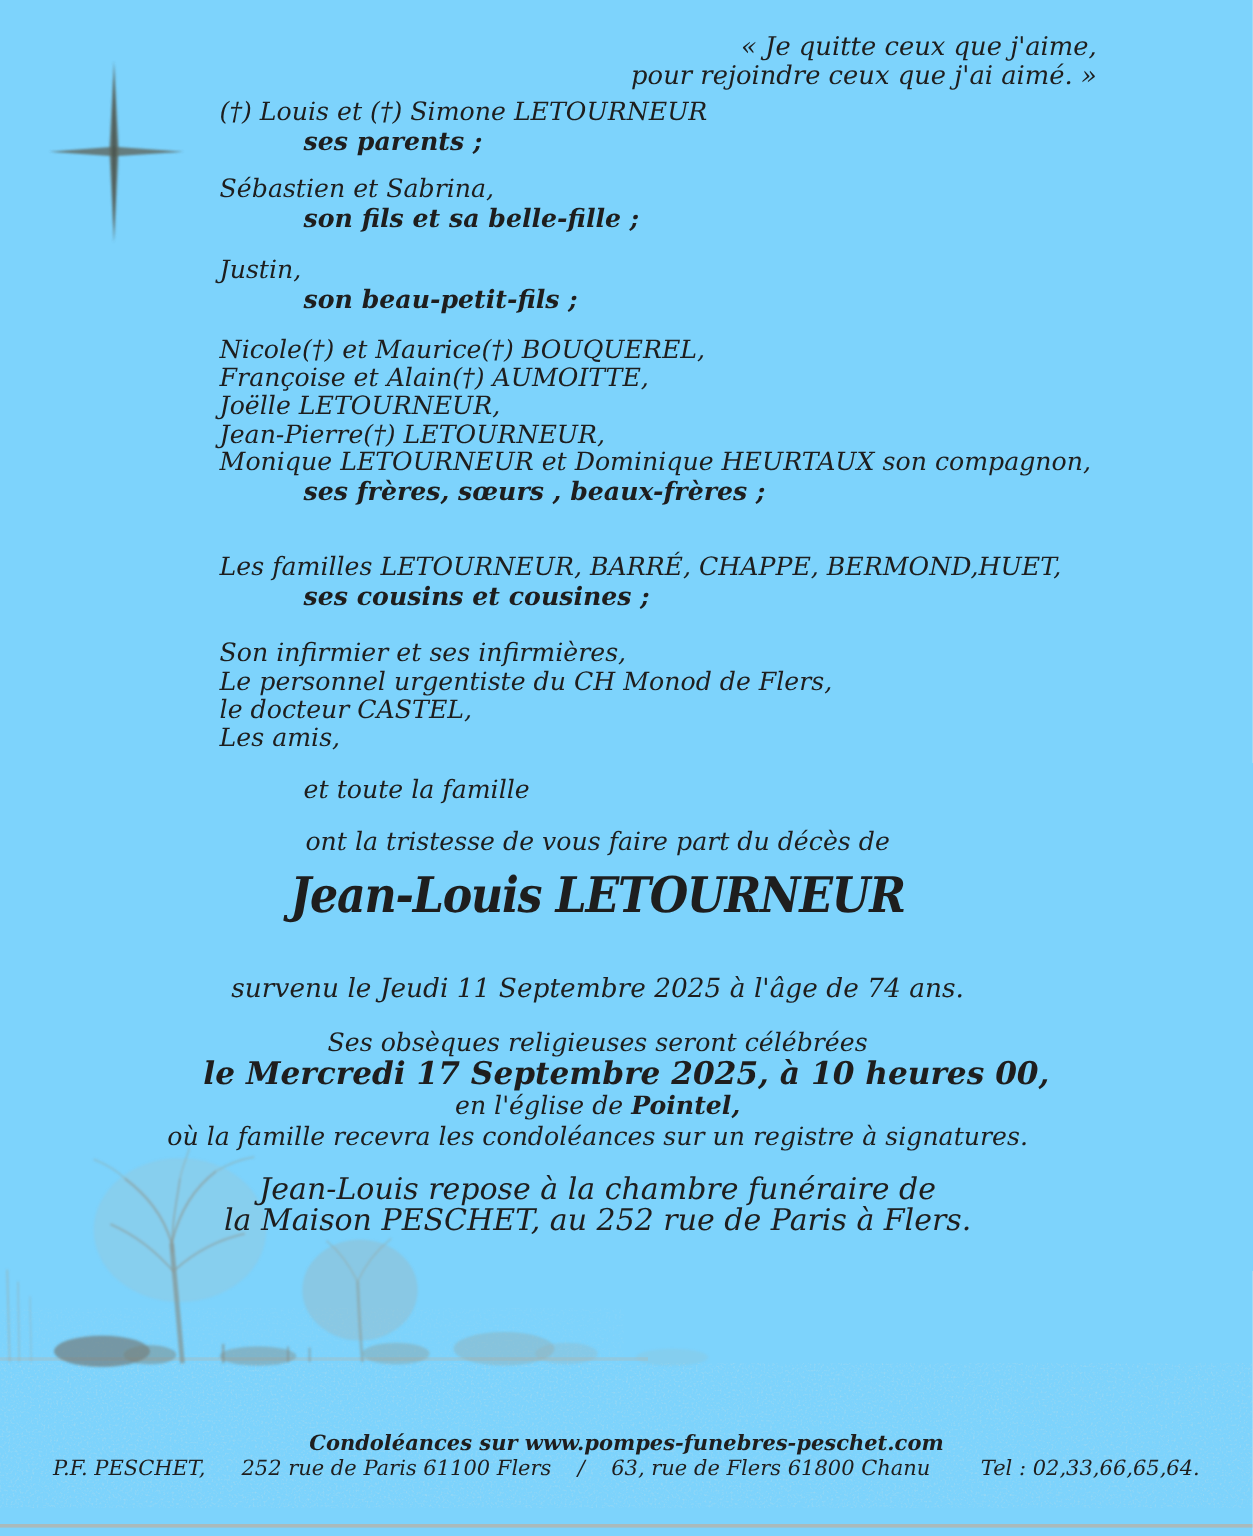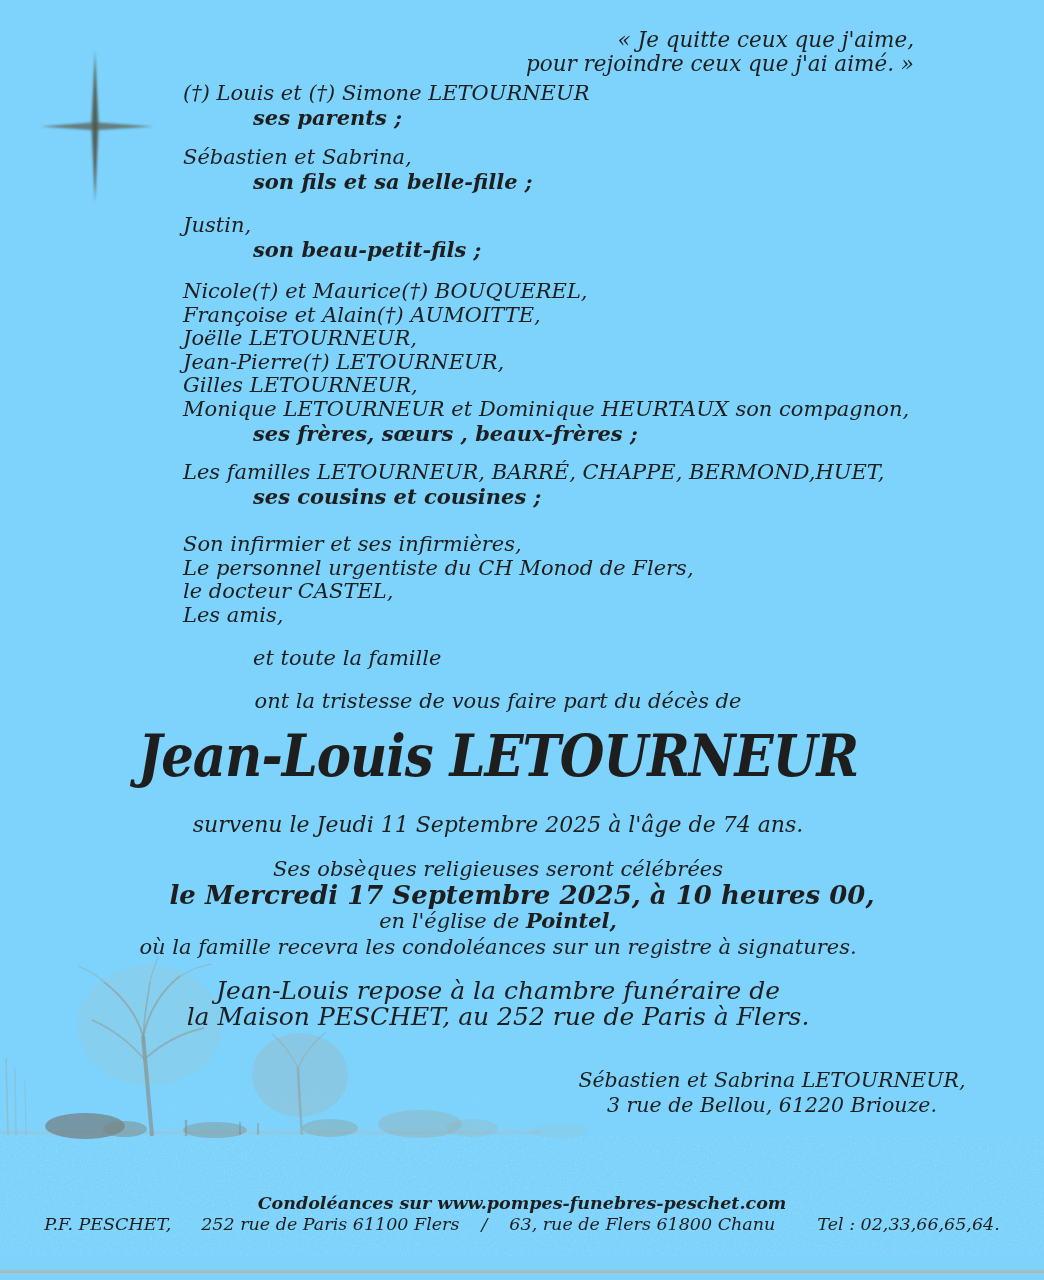--- a/index.html
+++ b/index.html
@@ -40,21 +40,21 @@
   .fam-g7 { top: 647px; left: 253px; }
   
   .centered {
     left: 0; width: 996px;
     text-align: center;
     z-index: 3;
   }
   .intro { top: 689px; font-size: 21px; }
   .deceased {
     top: 722px;
-    font-size: 57px;
+    font-size: 41px;
     font-weight: bold;
     font-stretch: condensed;
     letter-spacing: -1px;
     white-space: nowrap;
   }
   .death-line { top: 812px; font-size: 22px; }
   .ceremony { top: 857px; font-size: 21px; line-height: 25.5px; }
   .ceremony .bold-line { font-weight: bold; font-size: 26px; padding-left: 48px; }
   .ceremony .bold-inline { font-weight: bold; }
   .repose { top: 978px; font-size: 25px; line-height: 25.5px; }
@@ -129,21 +129,20 @@
   <div class="abs fam fam-g3">
     <div>Justin,</div>
     <div class="rel">son beau-petit-fils ;</div>
   </div>
 
   <div class="abs fam fam-g4">
     <div>Nicole(†) et Maurice(†) BOUQUEREL,</div>
     <div>Françoise et Alain(†) AUMOITTE,</div>
     <div>Joëlle LETOURNEUR,</div>
     <div>Jean-Pierre(†) LETOURNEUR,</div>
-    <div>Gilles LETOURNEUR,</div>
     <div>Monique LETOURNEUR et Dominique HEURTAUX son compagnon,</div>
     <div class="rel">ses frères, sœurs , beaux-frères ;</div>
   </div>
 
   <div class="abs fam fam-g5">
     <div>Les familles LETOURNEUR, BARRÉ, CHAPPE, BERMOND,HUET,</div>
     <div class="rel">ses cousins et cousines ;</div>
   </div>
 
   <div class="abs fam fam-g6">
@@ -168,24 +167,20 @@
     <div class="bold-line">le Mercredi 17 Septembre 2025, à 10 heures 00,</div>
     <div><span>en l'église de </span><span class="bold-inline">Pointel,</span></div>
     <div>où la famille recevra les condoléances sur un registre à signatures.</div>
   </div>
 
   <div class="abs centered repose">
     <div>Jean-Louis repose à la chambre funéraire de</div>
     <div>la Maison PESCHET, au 252 rue de Paris à Flers.</div>
   </div>
 
-  <div class="abs contact">
-    <div>Sébastien et Sabrina LETOURNEUR,</div>
-    <div>3 rue de Bellou, 61220 Briouze.</div>
-  </div>
 
   <div class="abs landscape-wrap">
     <svg width="1044" height="336" viewBox="0 0 1044 336">
       <defs>
         <filter id="grain" x="0" y="0" width="100%" height="100%">
           <feTurbulence type="fractalNoise" baseFrequency="0.55" numOctaves="2" stitchTiles="stitch"></feTurbulence>
           <feColorMatrix type="matrix" values="0 0 0 0 0.84  0 0 0 0 0.80  0 0 0 0 0.72  0 0 0 1.1 -0.55"></feColorMatrix>
         </filter>
         <filter id="treeblur">
             <feGaussianBlur stdDeviation="0.7"></feGaussianBlur>

